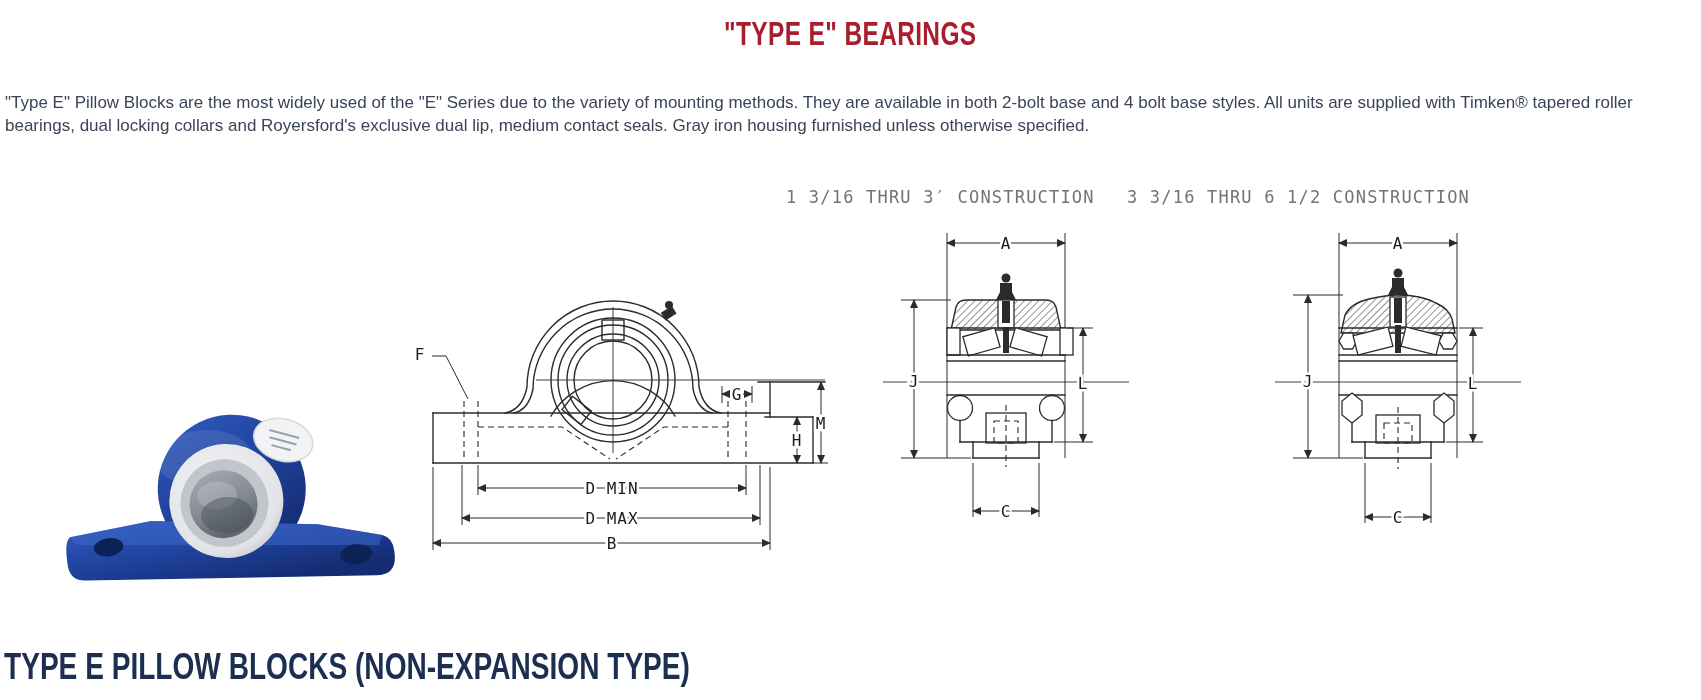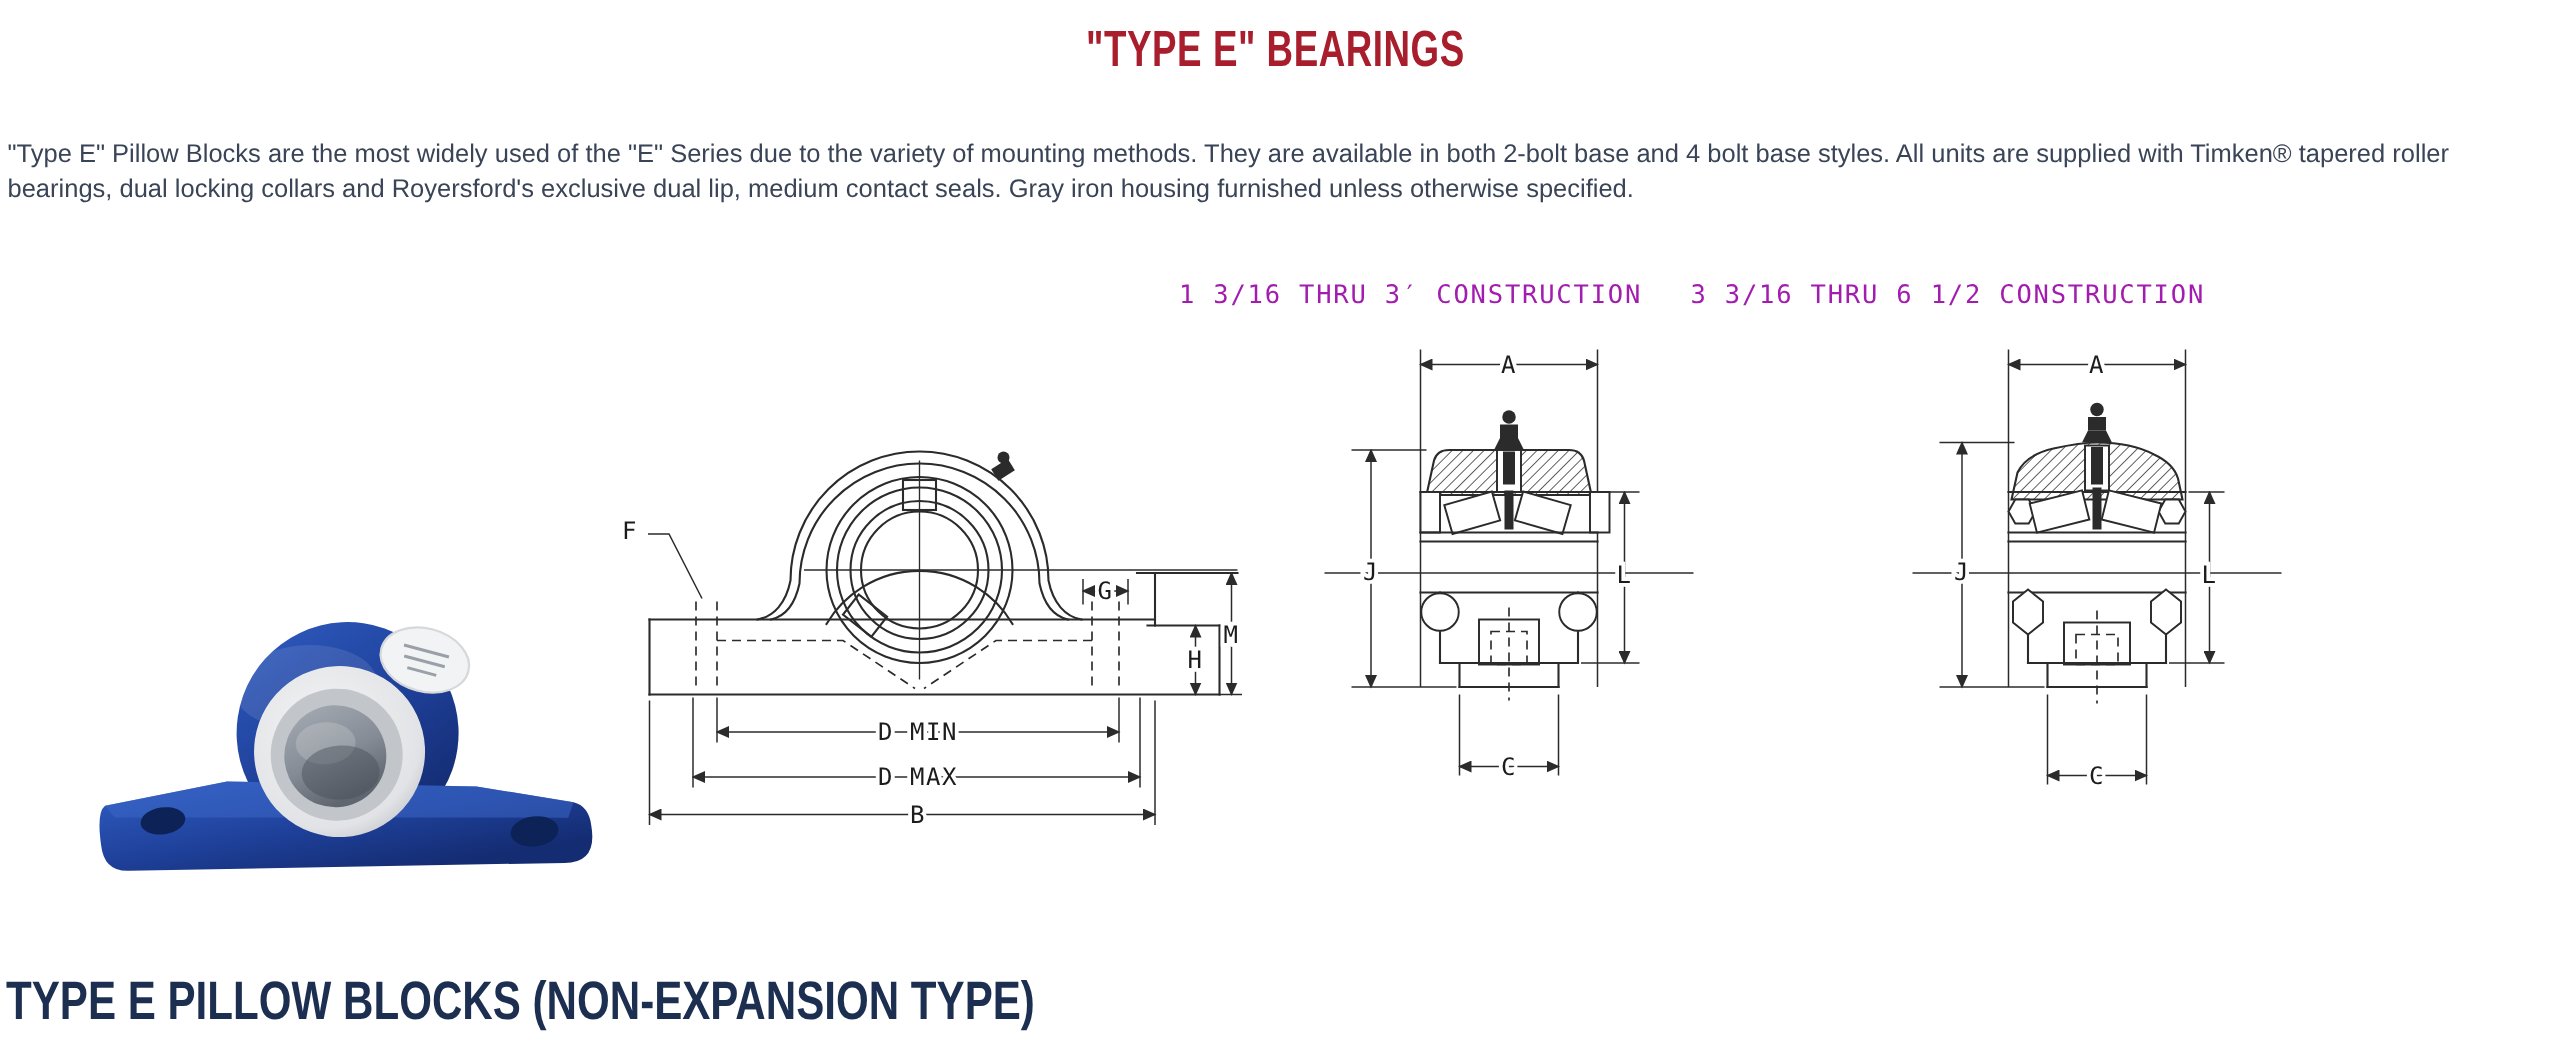--- a/index.html
+++ b/index.html
@@ -17,21 +17,21 @@
 
   
   .intro {
     position:absolute; left:5px; top:74px; width:1694px;
     font-size:17px; line-height:23px; color:#3a4457;
   }
 
   
   .tech-heading {
     position:absolute; top:187px; font-family:"DejaVu Sans Mono", monospace;
-    font-size:17px; letter-spacing:1.2px; color:#a21caf; white-space:nowrap;
+    font-size:17px; letter-spacing:1.2px; color:#737373; white-space:nowrap;
   }
   .tech-heading.small { left:786px; }
   .tech-heading.large { left:1127px; }
 
   
   .section-heading { position:absolute; left:4px; top:646px; }
   .section-text {
     display:inline-block; transform:scaleX(.78); transform-origin:left center;
     font-weight:bold; font-size:36px; color:#1d2f50; white-space:nowrap;
   }

